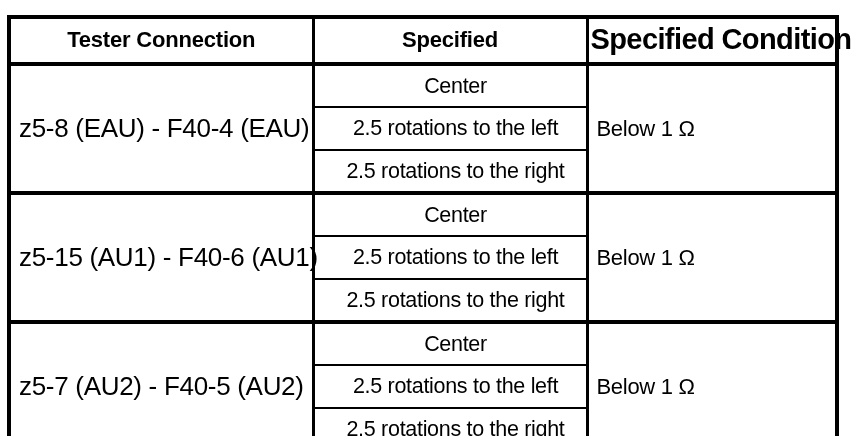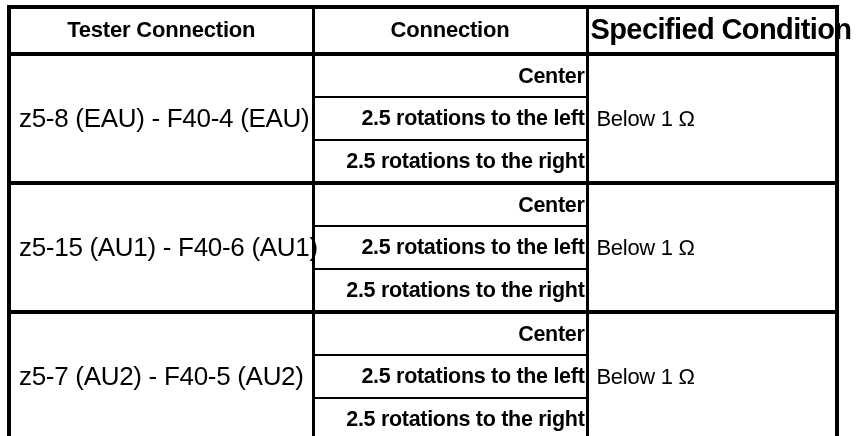--- a/index.html
+++ b/index.html
@@ -11,21 +11,21 @@
     width: 864px;
     height: 436px;
     overflow: hidden;
     font-family: "Liberation Sans", sans-serif;
     color: #000000;
   }
 
   #spec-table-wrap {
     position: absolute;
     left: 7px;
-    top: 5px;
+    top: 15px;
     width: 704px;
     height: 420px;
     box-sizing: border-box;
   }
 
   table.spec-table {
     border-collapse: collapse;
     table-layout: fixed;
     width: 828px;
     height: 420px;
@@ -64,28 +64,27 @@
     padding-left: 8px;
     vertical-align: middle;
     white-space: nowrap;
     letter-spacing: -0.3px;
   }
 
   td.condition-cell {
     border-right: 3px solid #000000;
     border-bottom: 2px solid #000000;
     font-size: 21.5px;
-    text-align: right;
+    text-align: center;
     padding-left: 12px;
     vertical-align: middle;
     white-space: nowrap;
     height: 43px;
     box-sizing: border-box;
     letter-spacing: -0.3px;
-    font-weight: bold;
   }
   td.condition-cell.group-last {
     border-bottom: none;
   }
 
   td.specified-cell {
     font-size: 22px;
     text-align: left;
     padding-left: 8px;
     vertical-align: middle;
@@ -108,21 +107,21 @@
 <div id="spec-table-wrap">
   <table class="spec-table">
     <colgroup>
       <col class="col-connection">
       <col class="col-condition">
       <col class="col-specified">
     </colgroup>
     <thead>
       <tr class="header-row">
         <th>Tester Connection</th>
-        <th>Connection</th>
+        <th>Specified</th>
         <th class="last-col">Specified Condition</th>
       </tr>
     </thead>
     <tbody>
 
       <tr class="group-start first-group">
         <td class="connection-cell" rowspan="3">z5-8 (EAU) - F40-4 (EAU)</td>
         <td class="condition-cell">Center</td>
         <td class="specified-cell" rowspan="3">Below 1 Ω</td>
       </tr>

